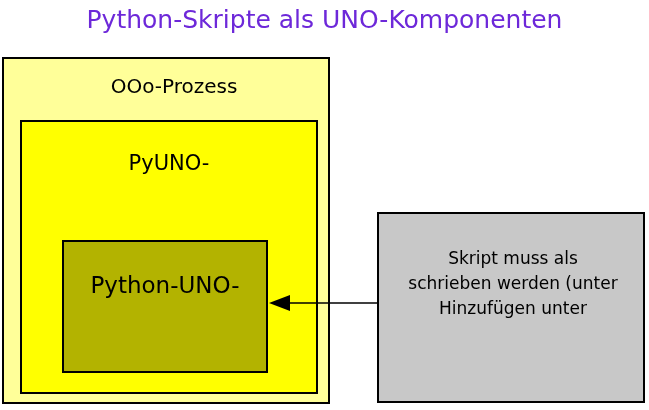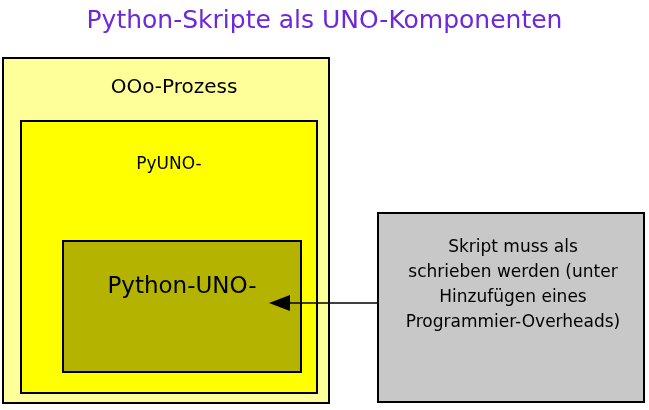--- a/index.html
+++ b/index.html
@@ -70,33 +70,33 @@
     background: #ffff00;
     border: 2px solid #000000;
     box-sizing: border-box;
   }
   .box-runtime-label {
     position: absolute;
     left: 0;
     top: 26px;
     width: 100%;
     text-align: center;
-    font-size: 17px;
+    font-size: 21px;
     line-height: 30px;
   }
   .box-runtime-label .l {
     display: block;
   }
 
   
   .box-component {
     position: absolute;
     left: 40px;
     top: 118px;
-    width: 240px;
+    width: 206px;
     height: 133px;
     background: #b3b300;
     border: 2px solid #000000;
     box-sizing: border-box;
   }
   .box-component-label {
     position: absolute;
     left: 0;
     top: 22px;
     width: 100%;
@@ -115,21 +115,21 @@
     top: 212px;
     width: 268px;
     height: 191px;
     background: #c8c8c8;
     border: 2px solid #000000;
     box-sizing: border-box;
   }
   .box-note-text {
     position: absolute;
     left: 4px;
-    top: 20px;
+    top: 32px;
     width: 260px;
     text-align: center;
     font-size: 17px;
     line-height: 25px;
   }
   .box-note-text .l {
     display: block;
   }
 
   
@@ -163,22 +163,21 @@
           <span class="l">Python-UNO-</span>
         </div>
       </div>
     </div>
   </div>
 
   <div class="box-note">
     <div class="box-note-text">
       <span class="l">Skript muss als</span>
       <span class="l">schrieben werden (unter</span>
-      <span class="l">Hinzufügen eines</span>
-      <span class="l">Programmier-Overheads)</span>
+      <span class="l">Hinzufügen unter</span>
     </div>
   </div>
 
   <svg class="connector" viewBox="0 0 649 410" width="649" height="410">
     <line x1="377" y1="303" x2="284" y2="303" stroke="#000000" stroke-width="1.6"></line>
     <polygon points="269,303 290,295 290,311" fill="#000000"></polygon>
   </svg>
 
 </div>
 

